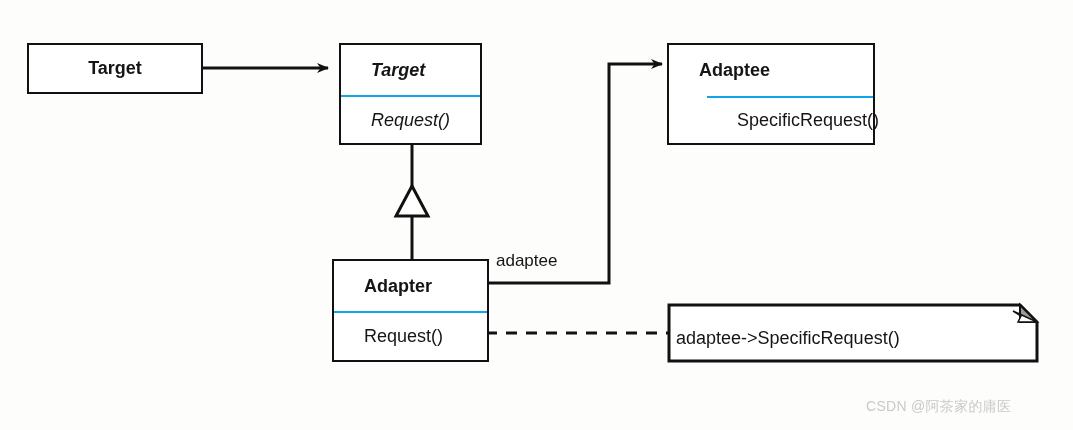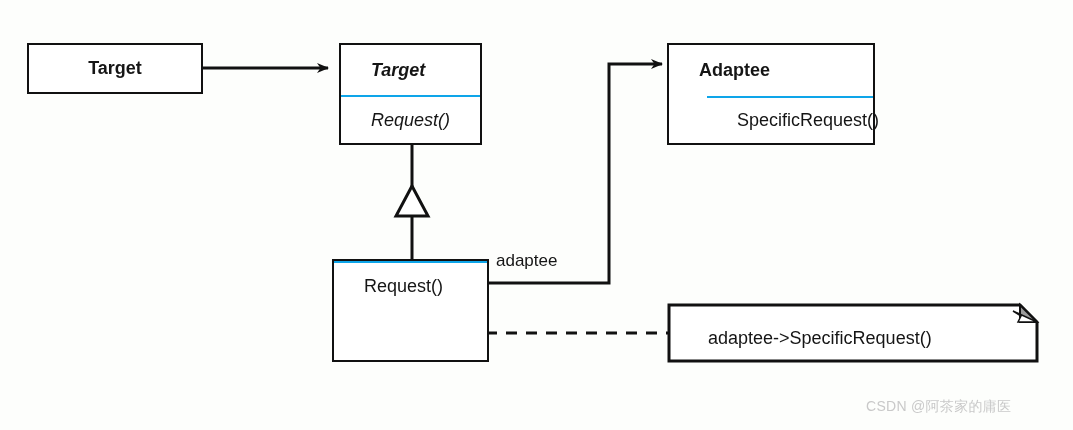--- a/index.html
+++ b/index.html
@@ -71,21 +71,21 @@
   #adaptee-box .c2 { height: 47px; margin-left: 38px; }
 
   
   #adapter-box { left: 332px; top: 259px; width: 157px; height: 103px; }
   #adapter-box .c1 { height: 50px; }
   #adapter-box .c2 { height: 49px; }
 
   
   #note-box {
     position: absolute;
-    left: 692px; top: 304px;
+    left: 660px; top: 304px;
     width: 370px; height: 68px;
   }
   #note-text {
     position: absolute;
     left: 16px;
     top: 0;
     height: 100%;
     display: flex;
     align-items: center;
     font-size: 18px;
@@ -164,20 +164,21 @@
   <div class="compartment c1 italic-cell">Target</div>
   <div class="compartment c2 divider-top italic-op">Request()</div>
 </div>
 
 <div class="uml-box" id="adaptee-box">
   <div class="compartment c1 name-cell">Adaptee</div>
   <div class="compartment c2 divider-top">SpecificRequest()</div>
 </div>
 
 <div class="uml-box" id="adapter-box">
+  <div class="compartment c1 name-cell">Adapter</div>
   <div class="compartment c2 divider-top">Request()</div>
 </div>
 
 <div id="note-box">
   <div id="note-text">adaptee-&gt;SpecificRequest()</div>
 </div>
 
 <div class="edge-label" id="adaptee-role-label">adaptee</div>
 
 <div id="watermark">CSDN @阿茶家的庸医</div>

